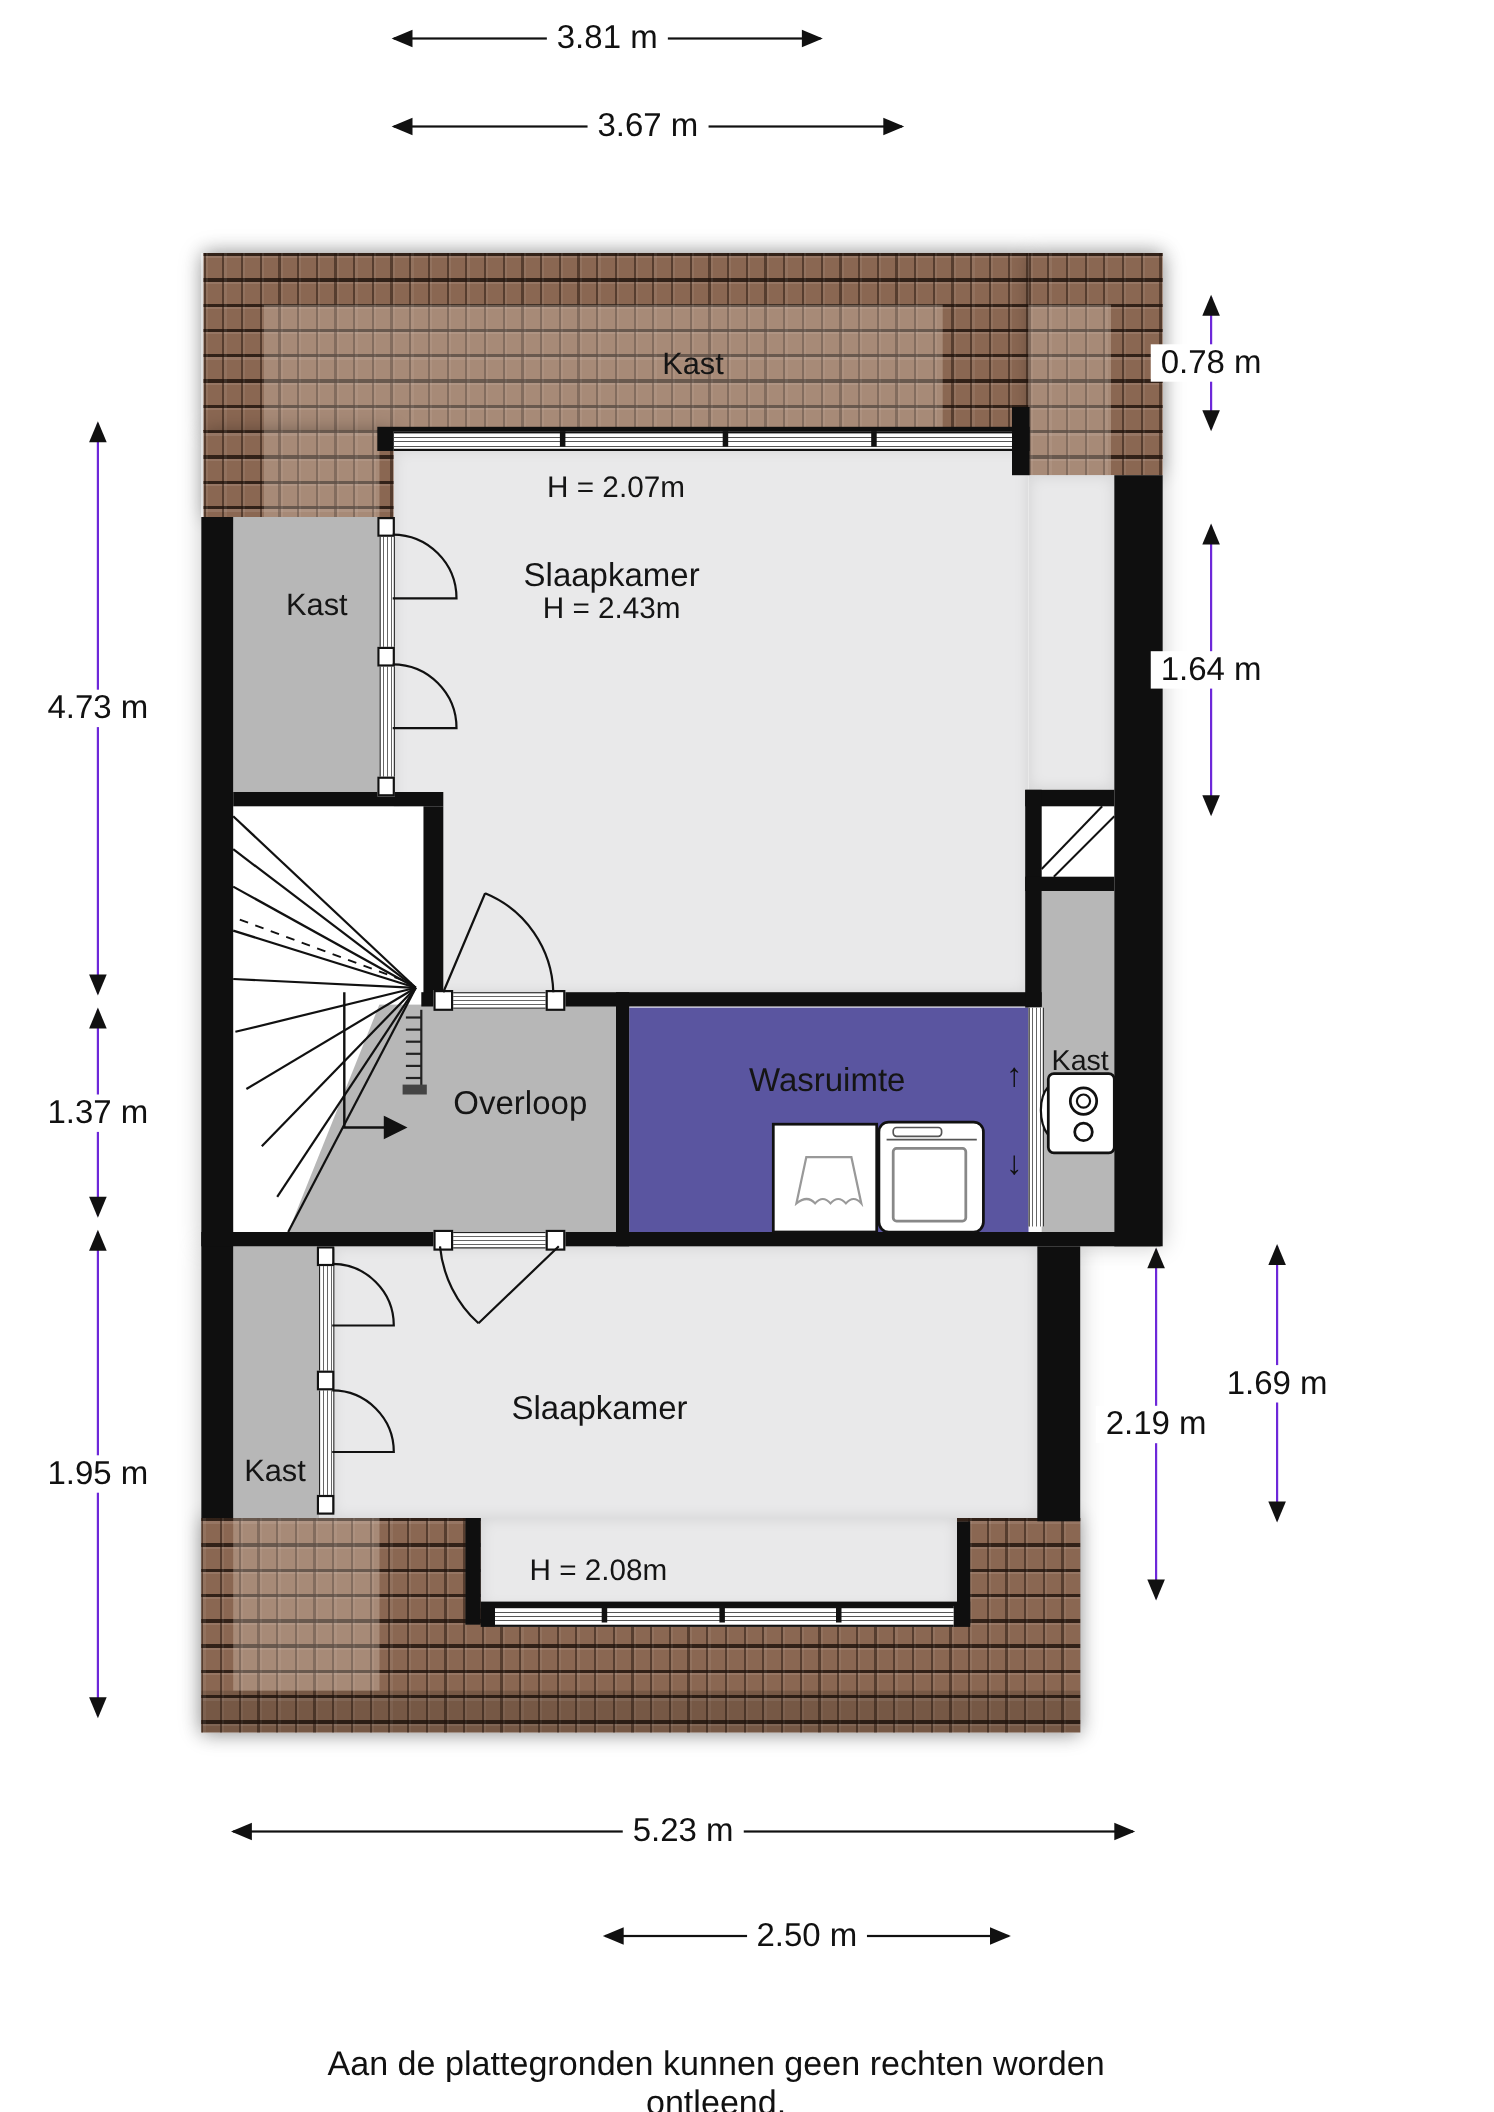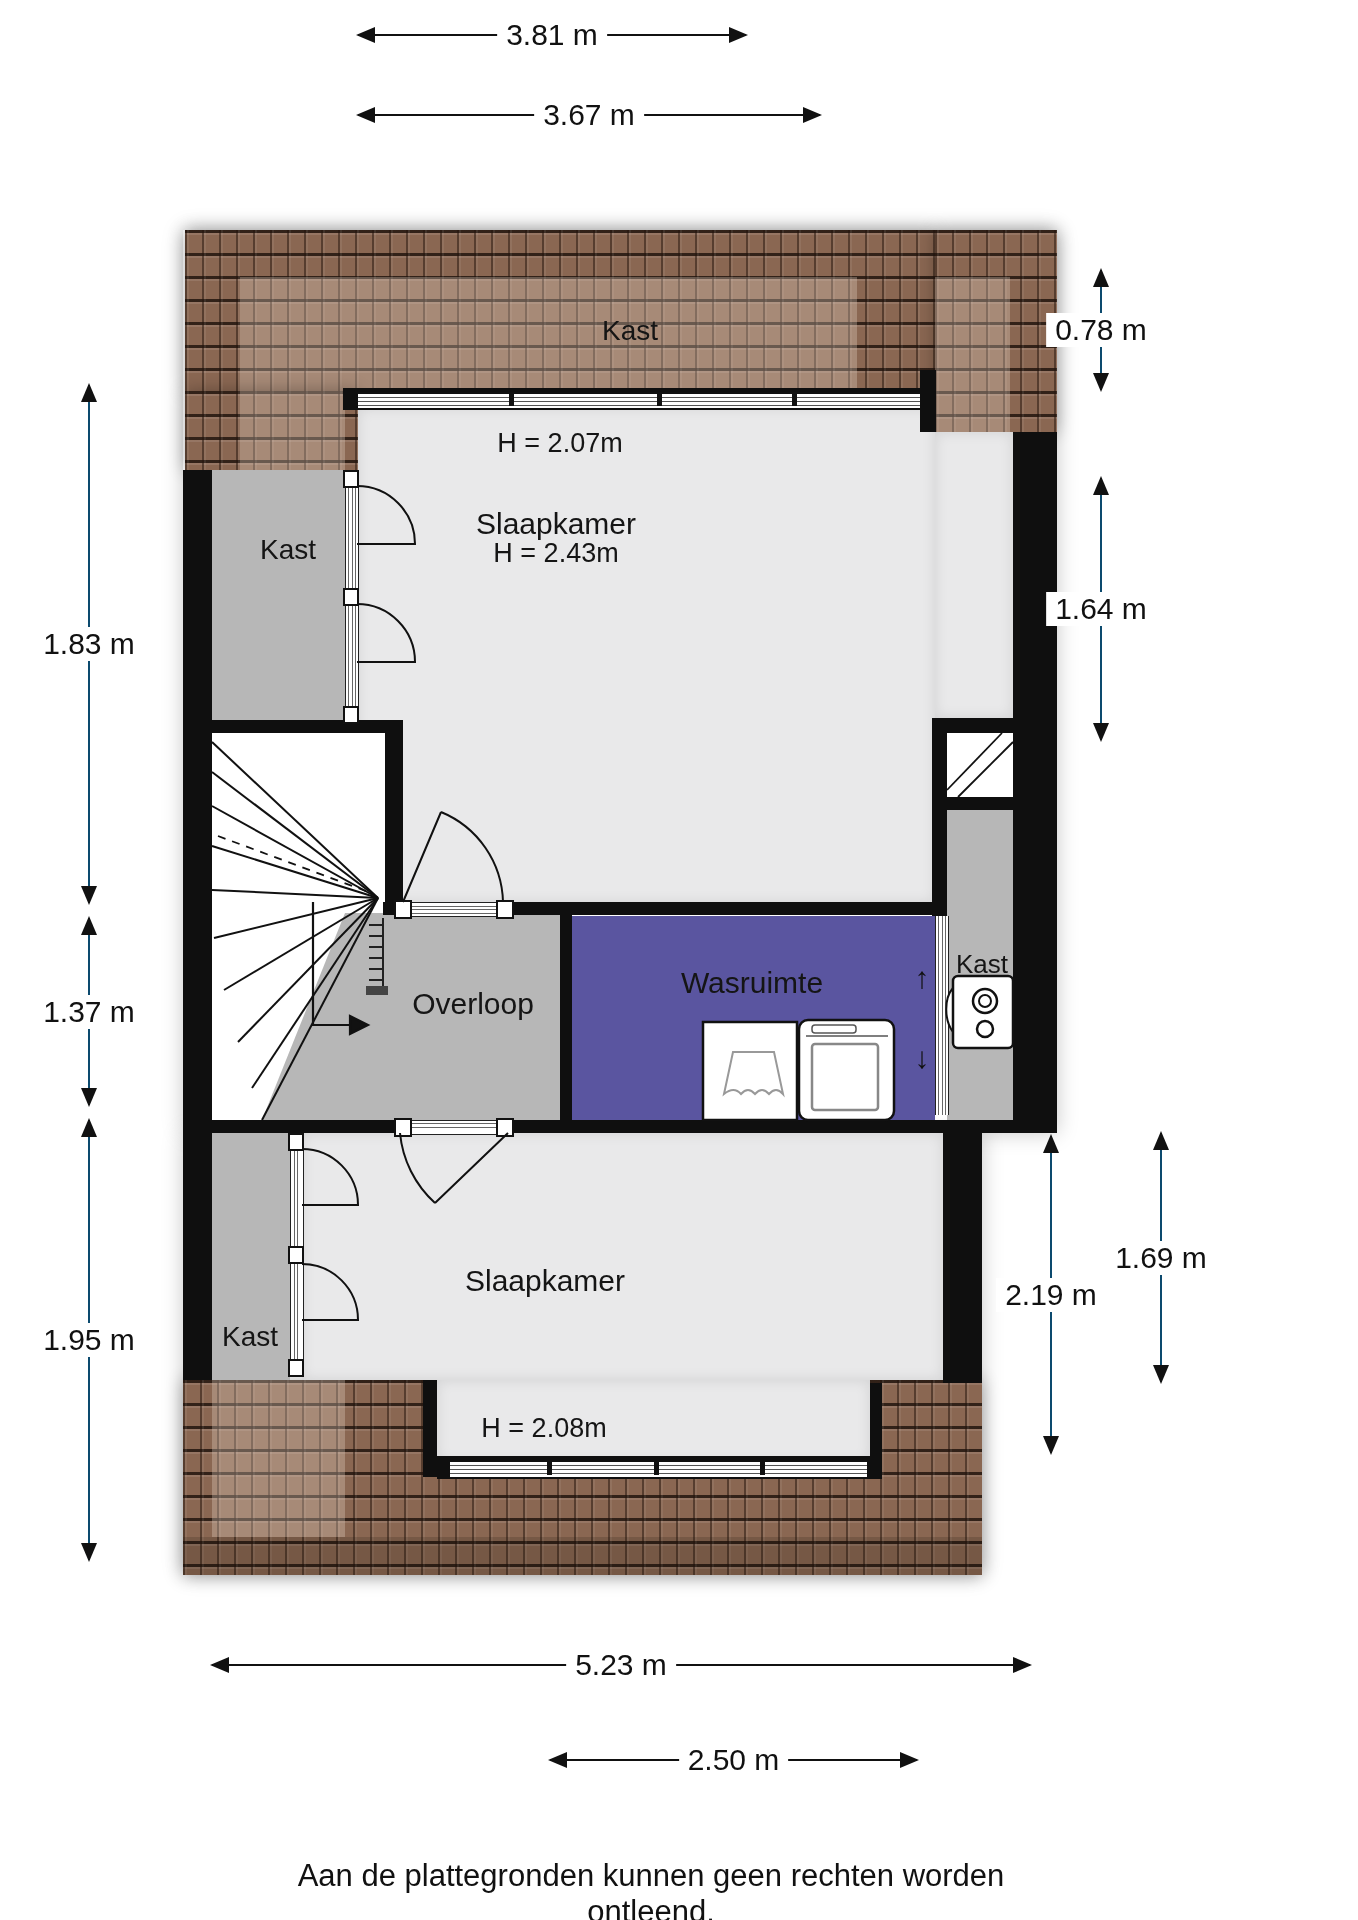--- a/index.html
+++ b/index.html
@@ -22,21 +22,21 @@
   .win-h{position:absolute;background:#fff;border-top:2px solid #111;border-bottom:2px solid #111;
     background-image:repeating-linear-gradient(180deg, transparent 0 3px, #555 3px 4px);}
   .mull{position:absolute;background:#111;}
   .door-v{position:absolute;background:#fff;border-left:1.5px solid #222;border-right:1.5px solid #222;
     background-image:repeating-linear-gradient(90deg, transparent 0 2.5px, #666 2.5px 3.5px);}
   .door-h{position:absolute;background:#fff;border-top:1.5px solid #222;border-bottom:1.5px solid #222;
     background-image:repeating-linear-gradient(180deg, transparent 0 2.5px, #666 2.5px 3.5px);}
   .hbox{position:absolute;background:#fff;border:2px solid #111;}
   
   .dim-h{position:absolute;border-top:2px solid #111;}
-  .dim-v{position:absolute;border-left:2px solid #0c4a6e;}
+  .dim-v{position:absolute;border-left:2px solid #6d28d9;}
   .dim-label{position:absolute;background:#fff;padding:0 9px;white-space:nowrap;
     font-size:30px;color:#111;}
   .dim-h .dim-label{left:50%;top:-1px;transform:translate(-50%,-50%);}
   .dim-v .dim-label{top:50%;left:-1px;transform:translate(-50%,-50%);}
   .ah{position:absolute;width:0;height:0;}
   .ah-l{left:-2px;top:-9px;border-top:8px solid transparent;border-bottom:8px solid transparent;border-right:19px solid #111;}
   .ah-r{right:-2px;top:-9px;border-top:8px solid transparent;border-bottom:8px solid transparent;border-left:19px solid #111;}
   .ah-u{top:-2px;left:-9px;border-left:8px solid transparent;border-right:8px solid transparent;border-bottom:19px solid #111;}
   .ah-d{bottom:-2px;left:-9px;border-left:8px solid transparent;border-right:8px solid transparent;border-top:19px solid #111;}
   
@@ -211,21 +211,21 @@
   </div>
   <div class="dim-h" style="left:358px;top:114px;width:462px;">
     <i class="ah ah-l"></i>
       <i class="ah ah-r"></i>
     <span class="dim-label">3.67 m</span>
   </div>
 
   <div class="dim-v" style="left:88px;top:385px;height:518px;">
     <i class="ah ah-u"></i>
       <i class="ah ah-d"></i>
-    <span class="dim-label">1.83 m</span>
+    <span class="dim-label">4.73 m</span>
   </div>
   <div class="dim-v" style="left:88px;top:918px;height:187px;">
     <i class="ah ah-u"></i>
       <i class="ah ah-d"></i>
     <span class="dim-label">1.37 m</span>
   </div>
   <div class="dim-v" style="left:88px;top:1120px;height:440px;">
     <i class="ah ah-u"></i>
       <i class="ah ah-d"></i>
     <span class="dim-label">1.95 m</span>

